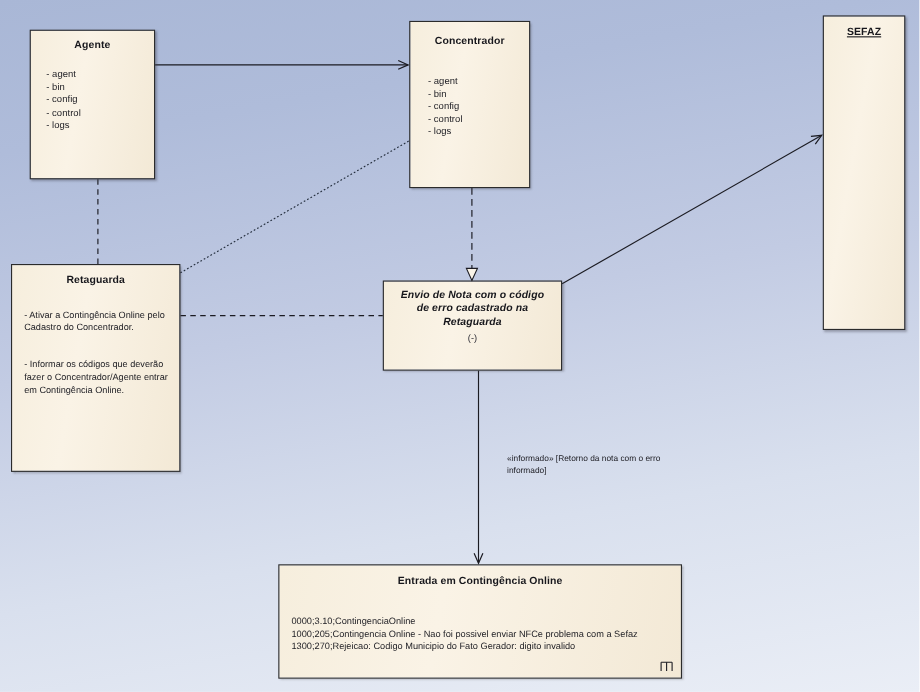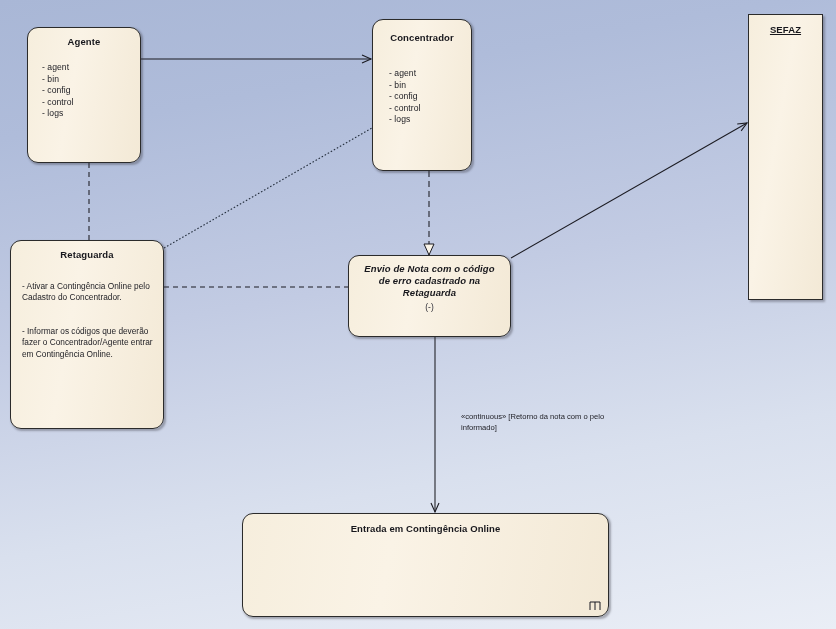--- a/index.html
+++ b/index.html
@@ -23,21 +23,21 @@
     height: 629px;
     pointer-events: none;
   }
   .node {
     position: absolute;
     box-sizing: border-box;
     background: linear-gradient(100deg, #f6eedd 0%, #faf3e6 40%, #f3e9d6 100%);
     border: 1px solid #2b2b2b;
     box-shadow: 1.5px 1.5px 2px rgba(60,60,70,0.38);
   }
-  .node.rounded { border-radius: 11px; }
+  .node.rounded { border-radius: 0; }
   .node.sharp { border-radius: 0; }
   .node-title {
     text-align: center;
     font-size: 9.5px;
     font-weight: bold;
     color: #17171c;
     line-height: 12px;
     letter-spacing: 0.1px;
   }
   .node-title.underline { text-decoration: underline; }
@@ -75,25 +75,25 @@
   .corner-icon {
     position: absolute;
     right: 6px;
     bottom: 4px;
     width: 14px;
     height: 14px;
   }
 
   
   #node-agente      { left: 27px;  top: 27px;  width: 114px; height: 136px; }
-  #node-concentrador{ left: 372px; top: 19px;  width: 100px; height: 152px; }
+  #node-concentrador{ left: 372px; top: 19px;  width: 110px; height: 152px; }
   #node-sefaz       { left: 748px; top: 14px;  width: 75px;  height: 286px; }
   #node-retaguarda  { left: 10px;  top: 240px; width: 154px; height: 189px; }
   #node-envio       { left: 348px; top: 255px; width: 163px; height: 82px; }
-  #node-entrada     { left: 242px; top: 513px; width: 367px; height: 104px; }
+  #node-entrada     { left: 253px; top: 513px; width: 367px; height: 104px; }
 
   #node-agente .node-title       { margin-top: 8px; }
   #node-agente .attr-list        { margin: 14px 0 0 14px; }
   #node-concentrador .node-title { margin-top: 12px; }
   #node-concentrador .attr-list  { margin: 24px 0 0 16px; }
   #node-sefaz .node-title        { margin-top: 9px; }
   #node-retaguarda .node-title   { margin-top: 8px; }
   #node-retaguarda .note-list    { margin: 20px 10px 0 11px; }
   #node-envio .node-title        { margin-top: 7px; padding: 0 10px; font-style: italic; }
   #node-envio .collapse-mark     { margin-top: 3px; }
@@ -164,23 +164,28 @@
     <div class="node-title underline">SEFAZ</div>
   </div>
 
   <div class="node rounded" id="node-envio">
     <div class="node-title">Envio de Nota com o código de erro cadastrado na Retaguarda</div>
     <div class="collapse-mark">(-)</div>
   </div>
 
   <div class="node rounded" id="node-entrada">
     <div class="node-title">Entrada em Contingência Online</div>
+    <div class="code-list">
+      <div>0000;3.10;ContingenciaOnline</div>
+      <div>1000;205;Contingencia Online - Nao foi possivel enviar NFCe problema com a Sefaz</div>
+      <div>1300;270;Rejeicao: Codigo Municipio do Fato Gerador: digito invalido</div>
+    </div>
     <svg class="corner-icon" viewBox="0 0 14 14" xmlns="http://www.w3.org/2000/svg">
       <line x1="2" y1="4" x2="12" y2="4" stroke="#1b1b22" stroke-width="1"></line>
       <line x1="2" y1="4" x2="2" y2="12" stroke="#1b1b22" stroke-width="1"></line>
       <line x1="7" y1="4" x2="7" y2="12" stroke="#1b1b22" stroke-width="1"></line>
       <line x1="12" y1="4" x2="12" y2="12" stroke="#1b1b22" stroke-width="1"></line>
     </svg>
   </div>
 
-  <div class="edge-label" style="left:461px; top:411px;">«continuous» [Retorno da nota com o pelo informado]</div>
+  <div class="edge-label" style="left:461px; top:411px;">«informado» [Retorno da nota com o erro informado]</div>
 
 </div>
 
 </body></html>

